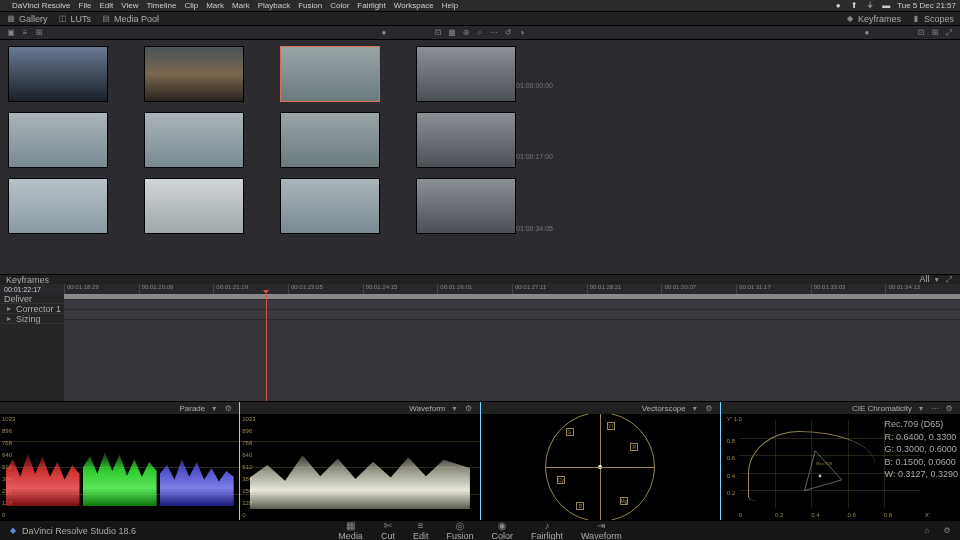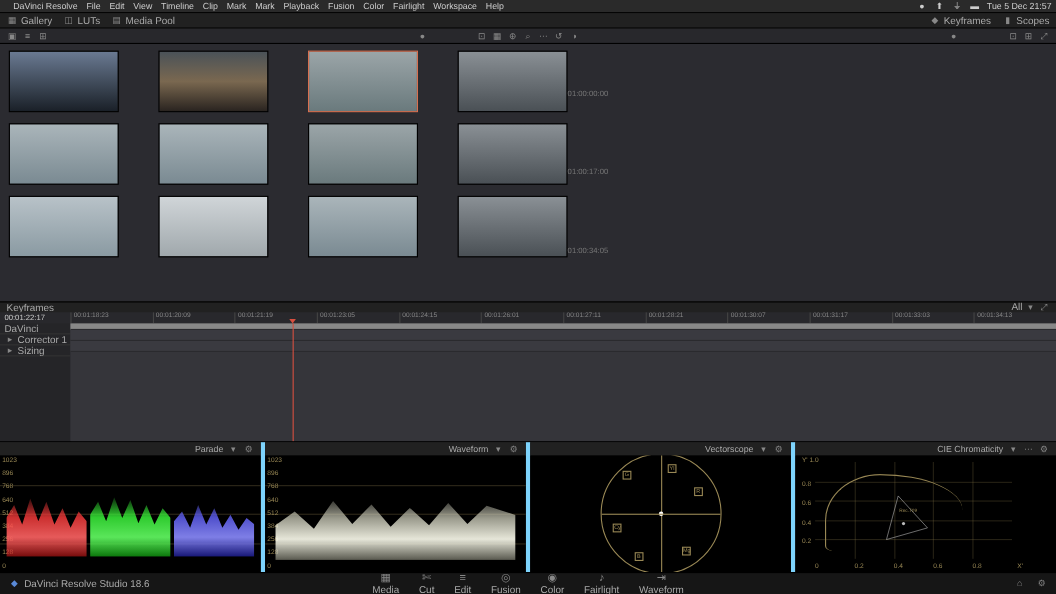--- a/index.html
+++ b/index.html
@@ -38,21 +38,21 @@
 .kf-tick{flex:1;font-size:6px;color:#888;border-left:1px solid #444;padding-left:2px}
 .kf-tracks{flex:1;position:relative;display:flex}
 .kf-labels{width:64px;background:#252528}
 .kf-label{height:10px;font-size:7px;padding-left:4px;border-bottom:1px solid #333;display:flex;align-items:center;gap:2px}
 .kf-body{flex:1;position:relative;background:#35353a}
 .kf-row{height:10px;border-bottom:1px solid #2a2a2e;background:#3a3a40}
 .kf-row.master{background:#888;height:6px}
 .playhead{position:absolute;top:0;bottom:0;width:1px;background:#d85040;left:22.5%}
 .playhead::before{content:'';position:absolute;top:-4px;left:-3px;border:3px solid transparent;border-top:4px solid #d85040}
 .scopes{flex:1;display:flex;background:#1a1a1a;min-height:0}
-.scope{flex:1;display:flex;flex-direction:column;border-right:4px solid #7dd3fc;min-width:0}
+.scope{flex:1;display:flex;flex-direction:column;border-right:1px solid #7dd3fc;min-width:0}
 .scope:last-child{border-right:none}
 .scope-h{height:12px;background:#212121;display:flex;align-items:center;justify-content:flex-end;padding:0 6px;gap:4px}
 .scope-h span{font-size:8px}
 .scope-body{flex:1;background:#000;position:relative;overflow:hidden}
 .parade{display:flex;padding:4px}
 .parade-ch{flex:1;position:relative}
 .wave{position:absolute;bottom:10%;left:2%;right:2%;height:60%}
 .wave.r{background:linear-gradient(180deg,rgba(255,40,40,0) 0%,rgba(255,60,60,.8) 40%,rgba(255,100,100,.9) 70%,rgba(200,20,20,.6) 100%);clip-path:polygon(0 40%,10% 20%,20% 50%,30% 10%,40% 45%,50% 15%,60% 50%,70% 25%,80% 55%,90% 30%,100% 45%,100% 100%,0 100%)}
 .wave.g{background:linear-gradient(180deg,rgba(40,255,40,0) 0%,rgba(60,255,60,.8) 40%,rgba(100,255,100,.9) 70%,rgba(20,200,20,.6) 100%);clip-path:polygon(0 35%,10% 15%,20% 45%,30% 8%,40% 40%,50% 12%,60% 48%,70% 20%,80% 50%,90% 25%,100% 40%,100% 100%,0 100%)}
 .wave.b{background:linear-gradient(180deg,rgba(80,80,255,0) 0%,rgba(100,100,255,.8) 40%,rgba(140,140,255,.9) 70%,rgba(40,40,200,.6) 100%);clip-path:polygon(0 45%,10% 30%,20% 55%,30% 20%,40% 50%,50% 25%,60% 55%,70% 35%,80% 58%,90% 40%,100% 50%,100% 100%,0 100%)}
@@ -197,21 +197,21 @@
       <div class="kf-tick">00:01:28:21</div>
       <div class="kf-tick">00:01:30:07</div>
       <div class="kf-tick">00:01:31:17</div>
       <div class="kf-tick">00:01:33:03</div>
       <div class="kf-tick">00:01:34:13</div>
     </div>
   </div>
   <div class="kf-tracks">
     <div class="kf-labels">
       <div class="kf-label">
-          <span>DaVinci</span>
+          <span>Deliver</span>
         </div>
       <div class="kf-label">
           <span class="icon">▸</span>
           <span>Corrector 1</span>
         </div>
       <div class="kf-label">
           <span class="icon">▸</span>
           <span>Sizing</span>
         </div>
     </div>
@@ -331,20 +331,27 @@
         <span class="axis-lbl" style="left:0;bottom:-10px">0</span>
         <span class="axis-lbl" style="left:20%;bottom:-10px">0.2</span>
         <span class="axis-lbl" style="left:40%;bottom:-10px">0.4</span>
         <span class="axis-lbl" style="left:60%;bottom:-10px">0.6</span>
         <span class="axis-lbl" style="left:80%;bottom:-10px">0.8</span>
         <span class="axis-lbl" style="left:-12px;top:20%">0.8</span>
         <span class="axis-lbl" style="left:-12px;top:40%">0.6</span>
         <span class="axis-lbl" style="left:-12px;top:60%">0.4</span>
         <span class="axis-lbl" style="left:-12px;top:80%">0.2</span>
       </div>
+      <div class="cie-info">
+        <div>Rec.709 (D65)</div>
+        <div>R: 0.6400, 0.3300</div>
+        <div>G: 0.3000, 0.6000</div>
+        <div>B: 0.1500, 0.0600</div>
+        <div>W: 0.3127, 0.3290</div>
+      </div>
     </div>
   </div>
 </div>
 
 <div class="bottom">
   <span class="icon" style="color:#5a8ad8">◆</span>
   <span style="margin-left:4px">DaVinci Resolve Studio 18.6</span>
   <div class="pages">
     <div class="page">
         <span class="icon">▦</span>

